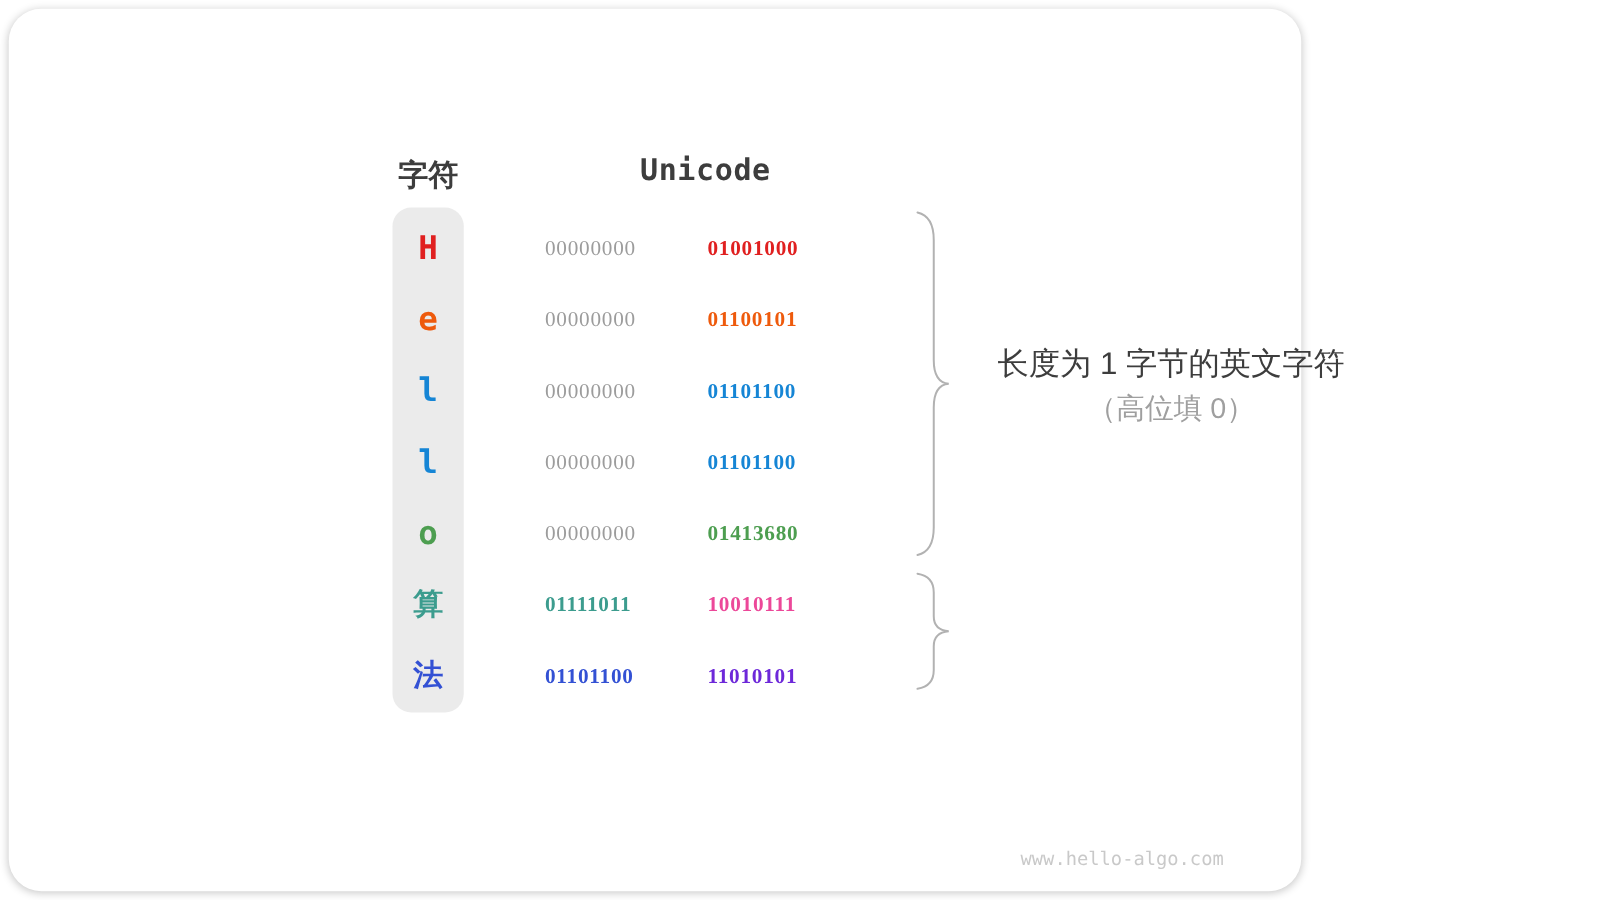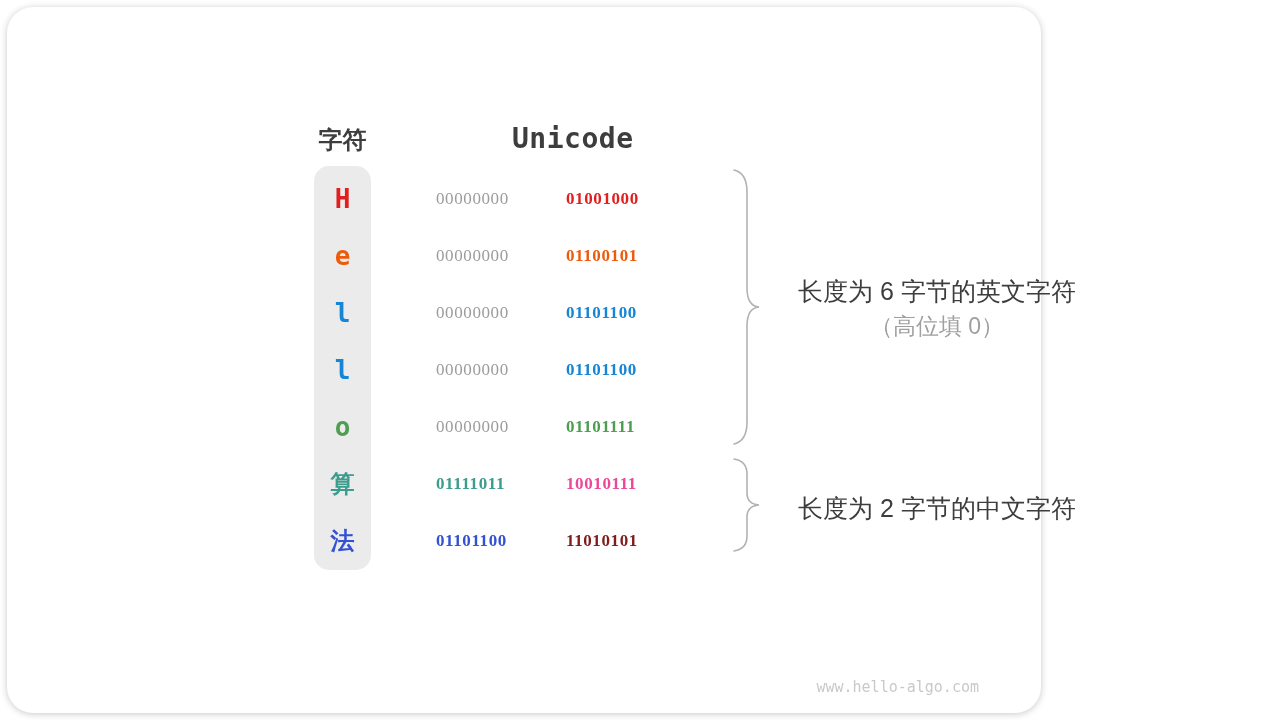--- a/index.html
+++ b/index.html
@@ -2,21 +2,21 @@
 <html><head>
 <meta charset="utf-8">
 <style>
   html,body{margin:0;padding:0;width:1280px;height:720px;background:#ffffff;
     font-family:"Liberation Sans",sans-serif;overflow:hidden;}
   .card{position:absolute;left:7px;top:7px;width:1034px;height:706px;background:#ffffff;
     border-radius:26px;box-shadow:0 1px 7px rgba(0,0,0,0.22);}
   
   .col-header{position:absolute;font-weight:700;color:#3d3d3d;}
   .col-header.char{left:307px;top:117px;width:57px;text-align:center;font-size:24px;}
-  .col-header.uni{left:505px;top:115px;font-family:"DejaVu Sans Mono",monospace;font-size:28px;letter-spacing:0.5px;}
+  .col-header.uni{left:505px;top:115px;font-family:"DejaVu Sans Mono",monospace;font-size:24px;letter-spacing:0.5px;}
   
   .char-column-bg{position:absolute;left:307px;top:159px;width:57px;height:404px;
     background:#ebebeb;border-radius:15px;}
   
   .row{position:absolute;left:0;width:100%;height:30px;line-height:30px;}
   .row:nth-child(1){top:177px}
   .row:nth-child(2){top:234px}
   .row:nth-child(3){top:291px}
   .row:nth-child(4){top:348px}
   .row:nth-child(5){top:405px}
@@ -70,41 +70,40 @@
       <span class="cell-low" style="color: rgb(21, 133, 213);">01101100</span>
     </div>
     <div class="row">
       <span class="cell-char" style="color: rgb(21, 133, 213);">l</span>
       <span class="cell-high" style="color: rgb(156, 156, 156);">00000000</span>
       <span class="cell-low" style="color: rgb(21, 133, 213);">01101100</span>
     </div>
     <div class="row">
       <span class="cell-char" style="color: rgb(77, 158, 80);">o</span>
       <span class="cell-high" style="color: rgb(156, 156, 156);">00000000</span>
-      <span class="cell-low" style="color: rgb(77, 158, 80);">01101111</span>
+      <span class="cell-low" style="color: rgb(77, 158, 80);">01413680</span>
     </div>
     <div class="row cjk">
       <span class="cell-char" style="color: rgb(60, 156, 142);">算</span>
       <span class="cell-high" style="color: rgb(60, 156, 142);">01111011</span>
       <span class="cell-low" style="color: #ec4899;">10010111</span>
     </div>
     <div class="row cjk">
       <span class="cell-char" style="color: rgb(51, 81, 212);">法</span>
       <span class="cell-high" style="color: rgb(51, 81, 212);">01101100</span>
-      <span class="cell-low" style="color: #7f1d1d;">11010101</span>
+      <span class="cell-low" style="color: #6d28d9;">11010101</span>
     </div>
   </div>
 
   <svg class="brace en" width="34" height="278" viewBox="0 0 34 278">
     <path d="M 6 2 Q 19 5 19 24 L 19 120 Q 19 138 31 139 Q 19 140 19 158 L 19 254 Q 19 273 6 276" fill="none" stroke="#b2b2b2" stroke-width="1.6" stroke-linecap="round"></path>
   </svg>
   <svg class="brace cn" width="34" height="96" viewBox="0 0 34 96">
     <path d="M 6 2 Q 19 4 19 17 L 19 36 Q 19 47 31 48 Q 19 49 19 60 L 19 79 Q 19 92 6 94" fill="none" stroke="#b2b2b2" stroke-width="1.6" stroke-linecap="round"></path>
   </svg>
 
   <div class="annot en">
-    <div>长度为 6 字节的英文字符</div>
+    <div>长度为 1 字节的英文字符</div>
     <div class="sub">（高位填 0）</div>
   </div>
-  <div class="annot cn">长度为 2 字节的中文字符</div>
 
   <div class="watermark">www.hello-algo.com</div>
 </div>
 
 </body></html>

